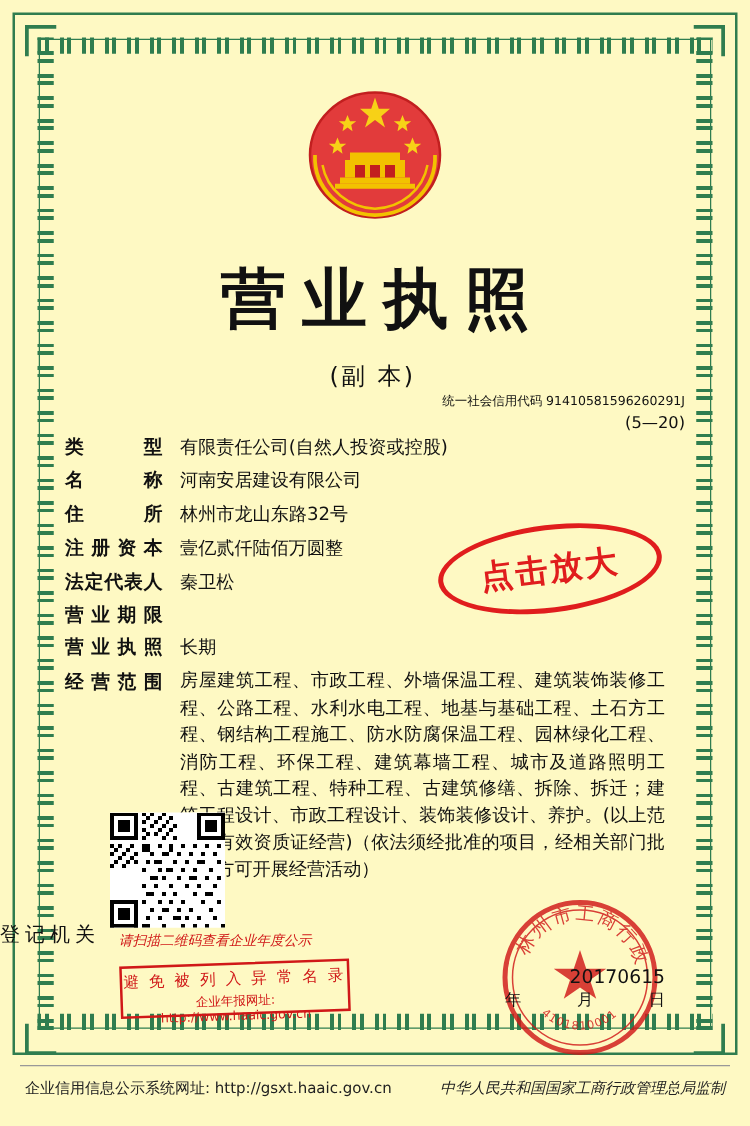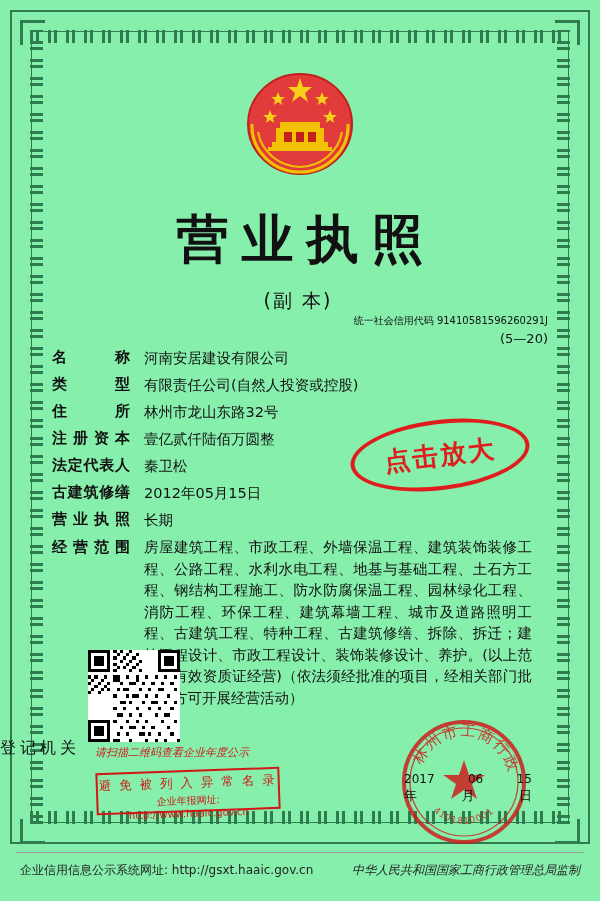--- a/index.html
+++ b/index.html
@@ -7,21 +7,21 @@
     padding: 0;
     background: #ffffff;
   }
   body {
     font-family: "Liberation Sans", sans-serif;
   }
   .page {
     position: relative;
     width: 600px;
     height: 901px;
-    background: #86efac;
+    background: #fef9c3;
     overflow: hidden;
   }
   
   .border-outer {
     position: absolute;
     left: 10px; top: 10px;
     width: 580px; height: 834px;
     border: 2px solid #2f7d4f;
     box-sizing: border-box;
   }
@@ -163,22 +163,22 @@
   .datebox {
     position: absolute;
     left: 404px;
     top: 772px;
     width: 128px;
     font-family: "DejaVu Sans", sans-serif;
     color: #111;
   }
   .datebox .nums {
     display: flex;
-    justify-content: space-between;
-    font-size: 12px;
+    justify-content: flex-end;
+    font-size: 15px;
   }
   .datebox .units {
     display: flex;
     justify-content: space-between;
     font-size: 13px;
     margin-top: 1px;
   }
 
   
   .seal {
@@ -331,42 +331,41 @@
   <div class="subtitle">(副 本)</div>
 
   <div class="code-line">
     <span>统一社会信用代码</span>
     <span>91410581596260291J</span>
   </div>
   <div class="serial-line">(5—20)</div>
 
   <div class="fields">
     <div class="row">
+      <div class="lbl">类型</div>
+      <div class="val">有限责任公司(自然人投资或控股)</div>
+    </div>
+    <div class="row">
       <div class="lbl">名称</div>
       <div class="val">河南安居建设有限公司</div>
     </div>
     <div class="row">
-      <div class="lbl">类型</div>
-      <div class="val">有限责任公司(自然人投资或控股)</div>
-    </div>
-    <div class="row">
       <div class="lbl">住所</div>
       <div class="val">林州市龙山东路32号</div>
     </div>
     <div class="row">
       <div class="lbl">注册资本</div>
       <div class="val">壹亿贰仟陆佰万圆整</div>
     </div>
     <div class="row">
       <div class="lbl">法定代表人</div>
       <div class="val">秦卫松</div>
     </div>
     <div class="row">
-      <div class="lbl">古建筑修缮</div>
-      <div class="val">2012年05月15日</div>
+      <div class="lbl">营业期限</div>
     </div>
     <div class="row">
       <div class="lbl">营业执照</div>
       <div class="val">长期</div>
     </div>
     <div class="row scope">
       <div class="lbl">经营范围</div>
       <div class="val">房屋建筑工程、市政工程、外墙保温工程、建筑装饰装修工程、公路工程、水利水电工程、地基与基础工程、土石方工程、钢结构工程施工、防水防腐保温工程、园林绿化工程、消防工程、环保工程、建筑幕墙工程、城市及道路照明工程、古建筑工程、特种工程、古建筑修缮、拆除、拆迁；建筑工程设计、市政工程设计、装饰装修设计、养护。(以上范围凭有效资质证经营)（依法须经批准的项目，经相关部门批准后方可开展经营活动）</div>
     </div>
   </div>

